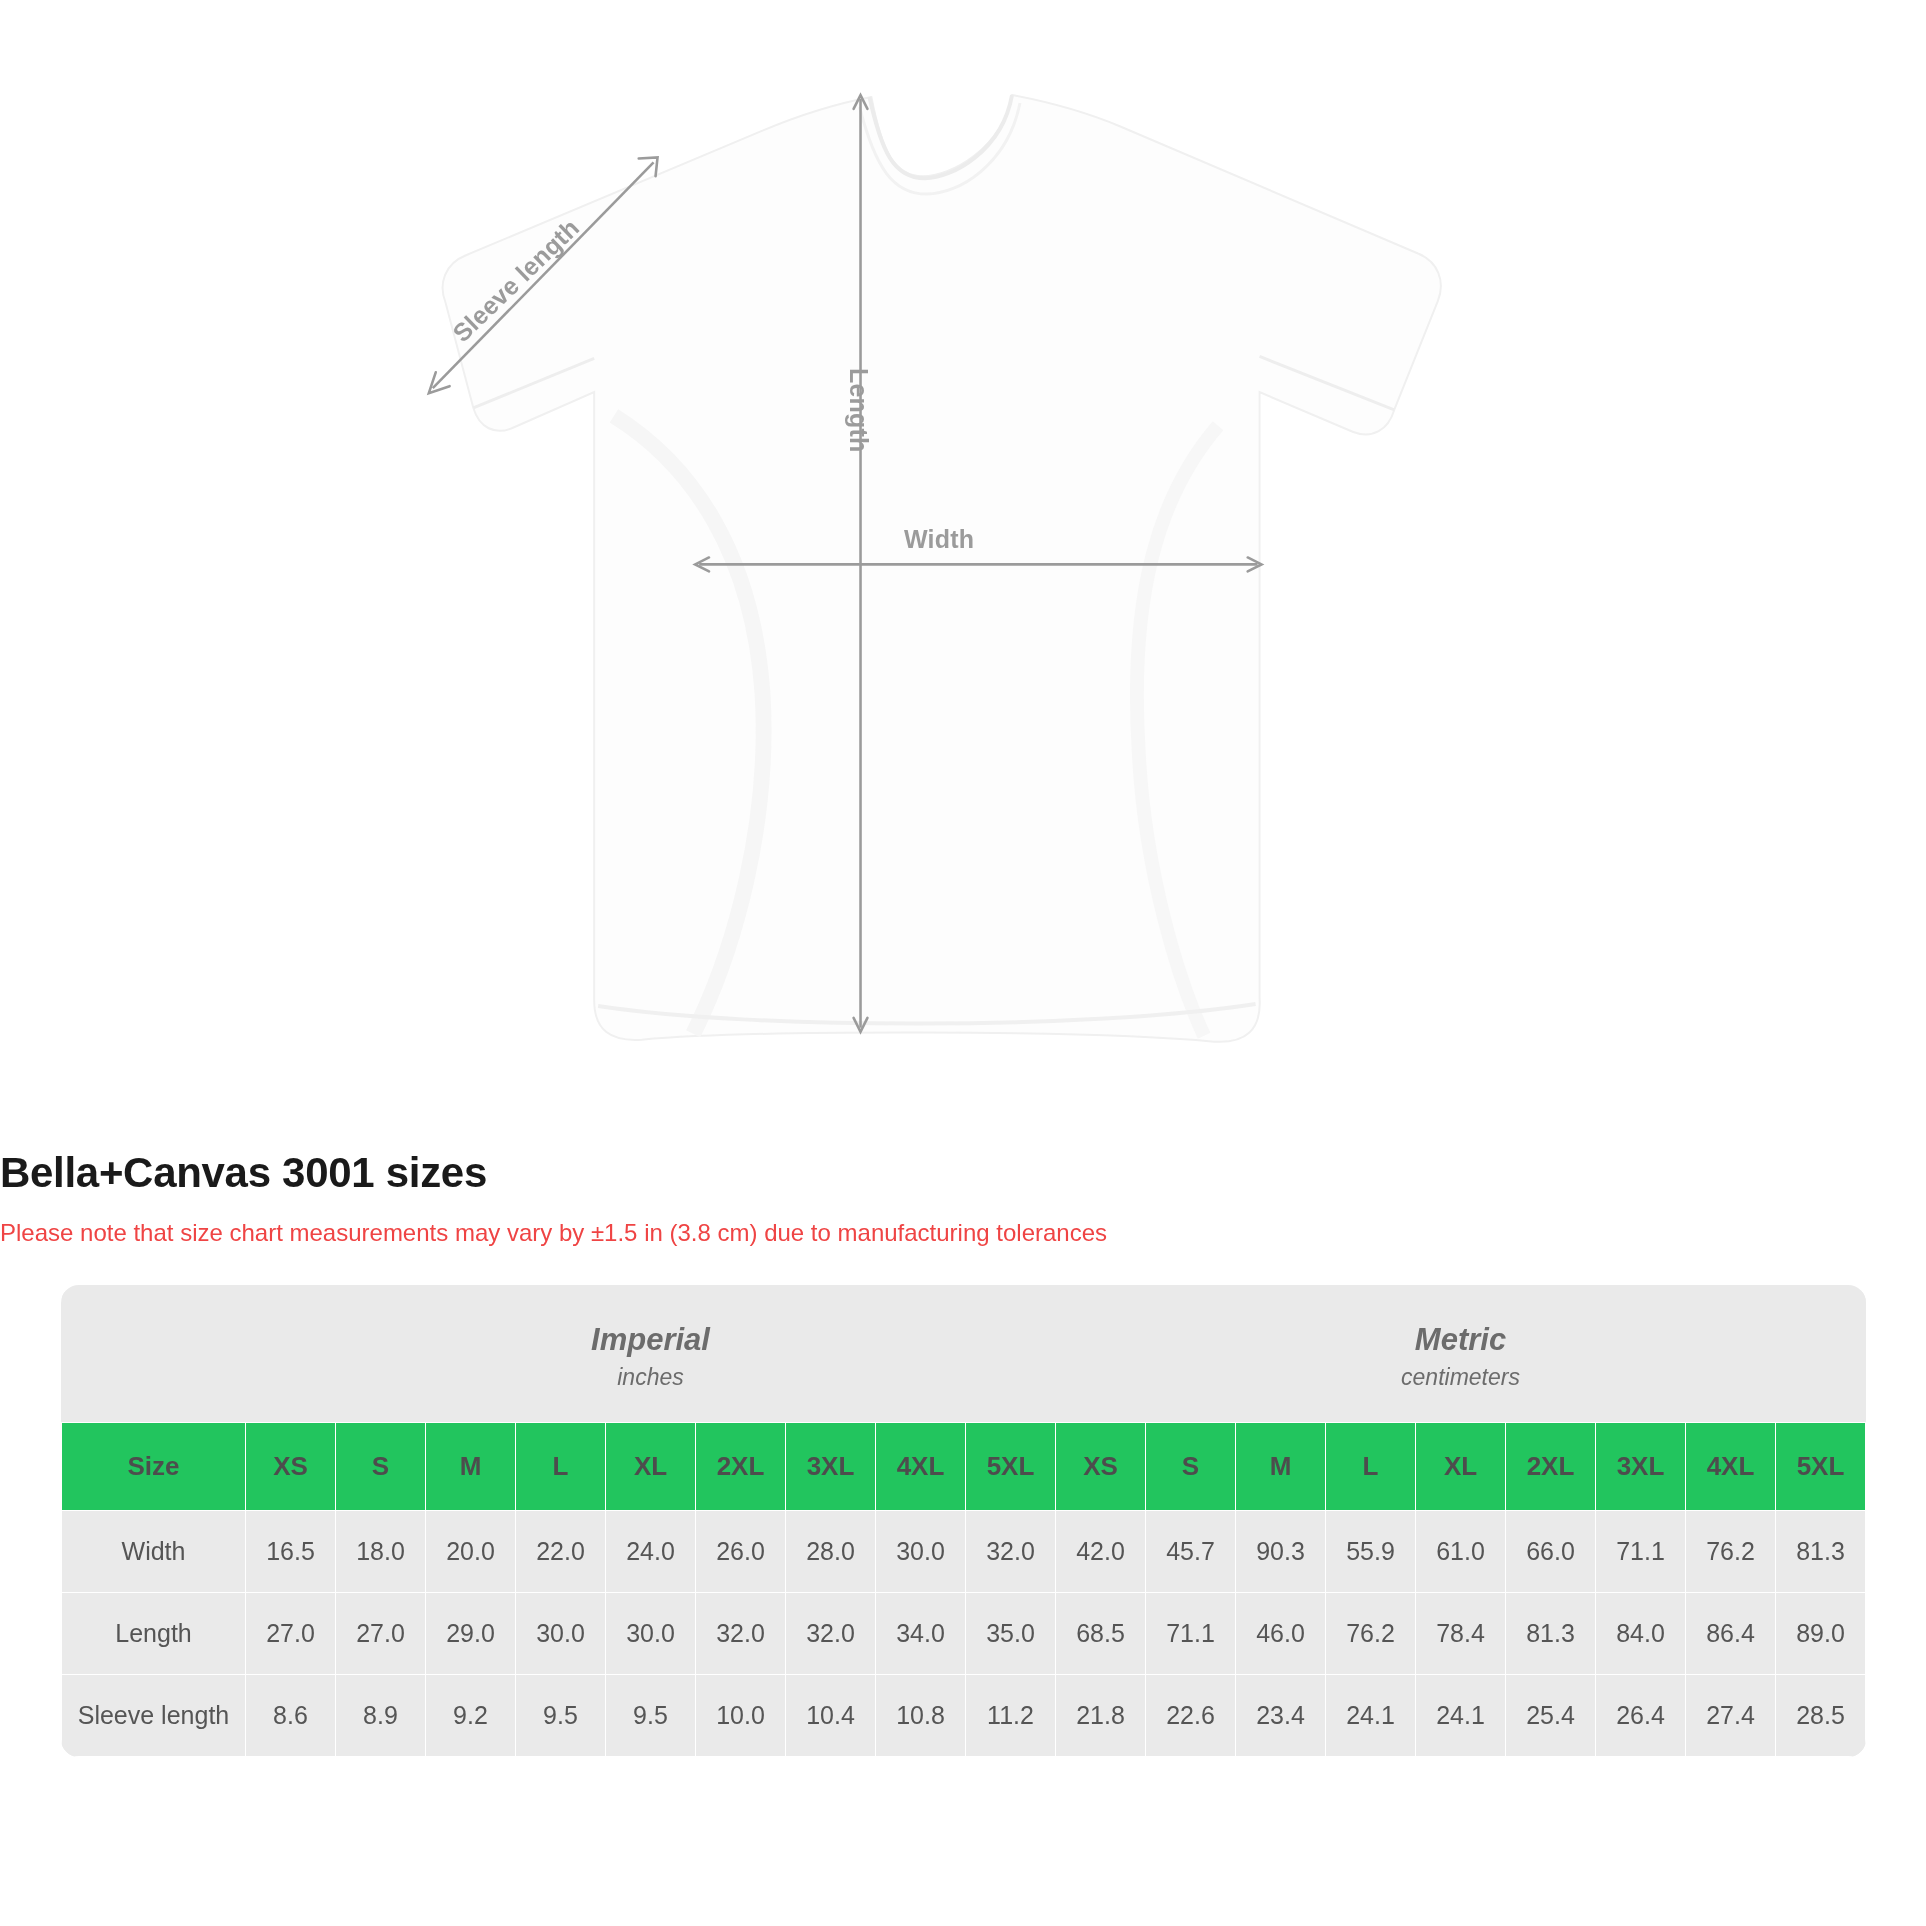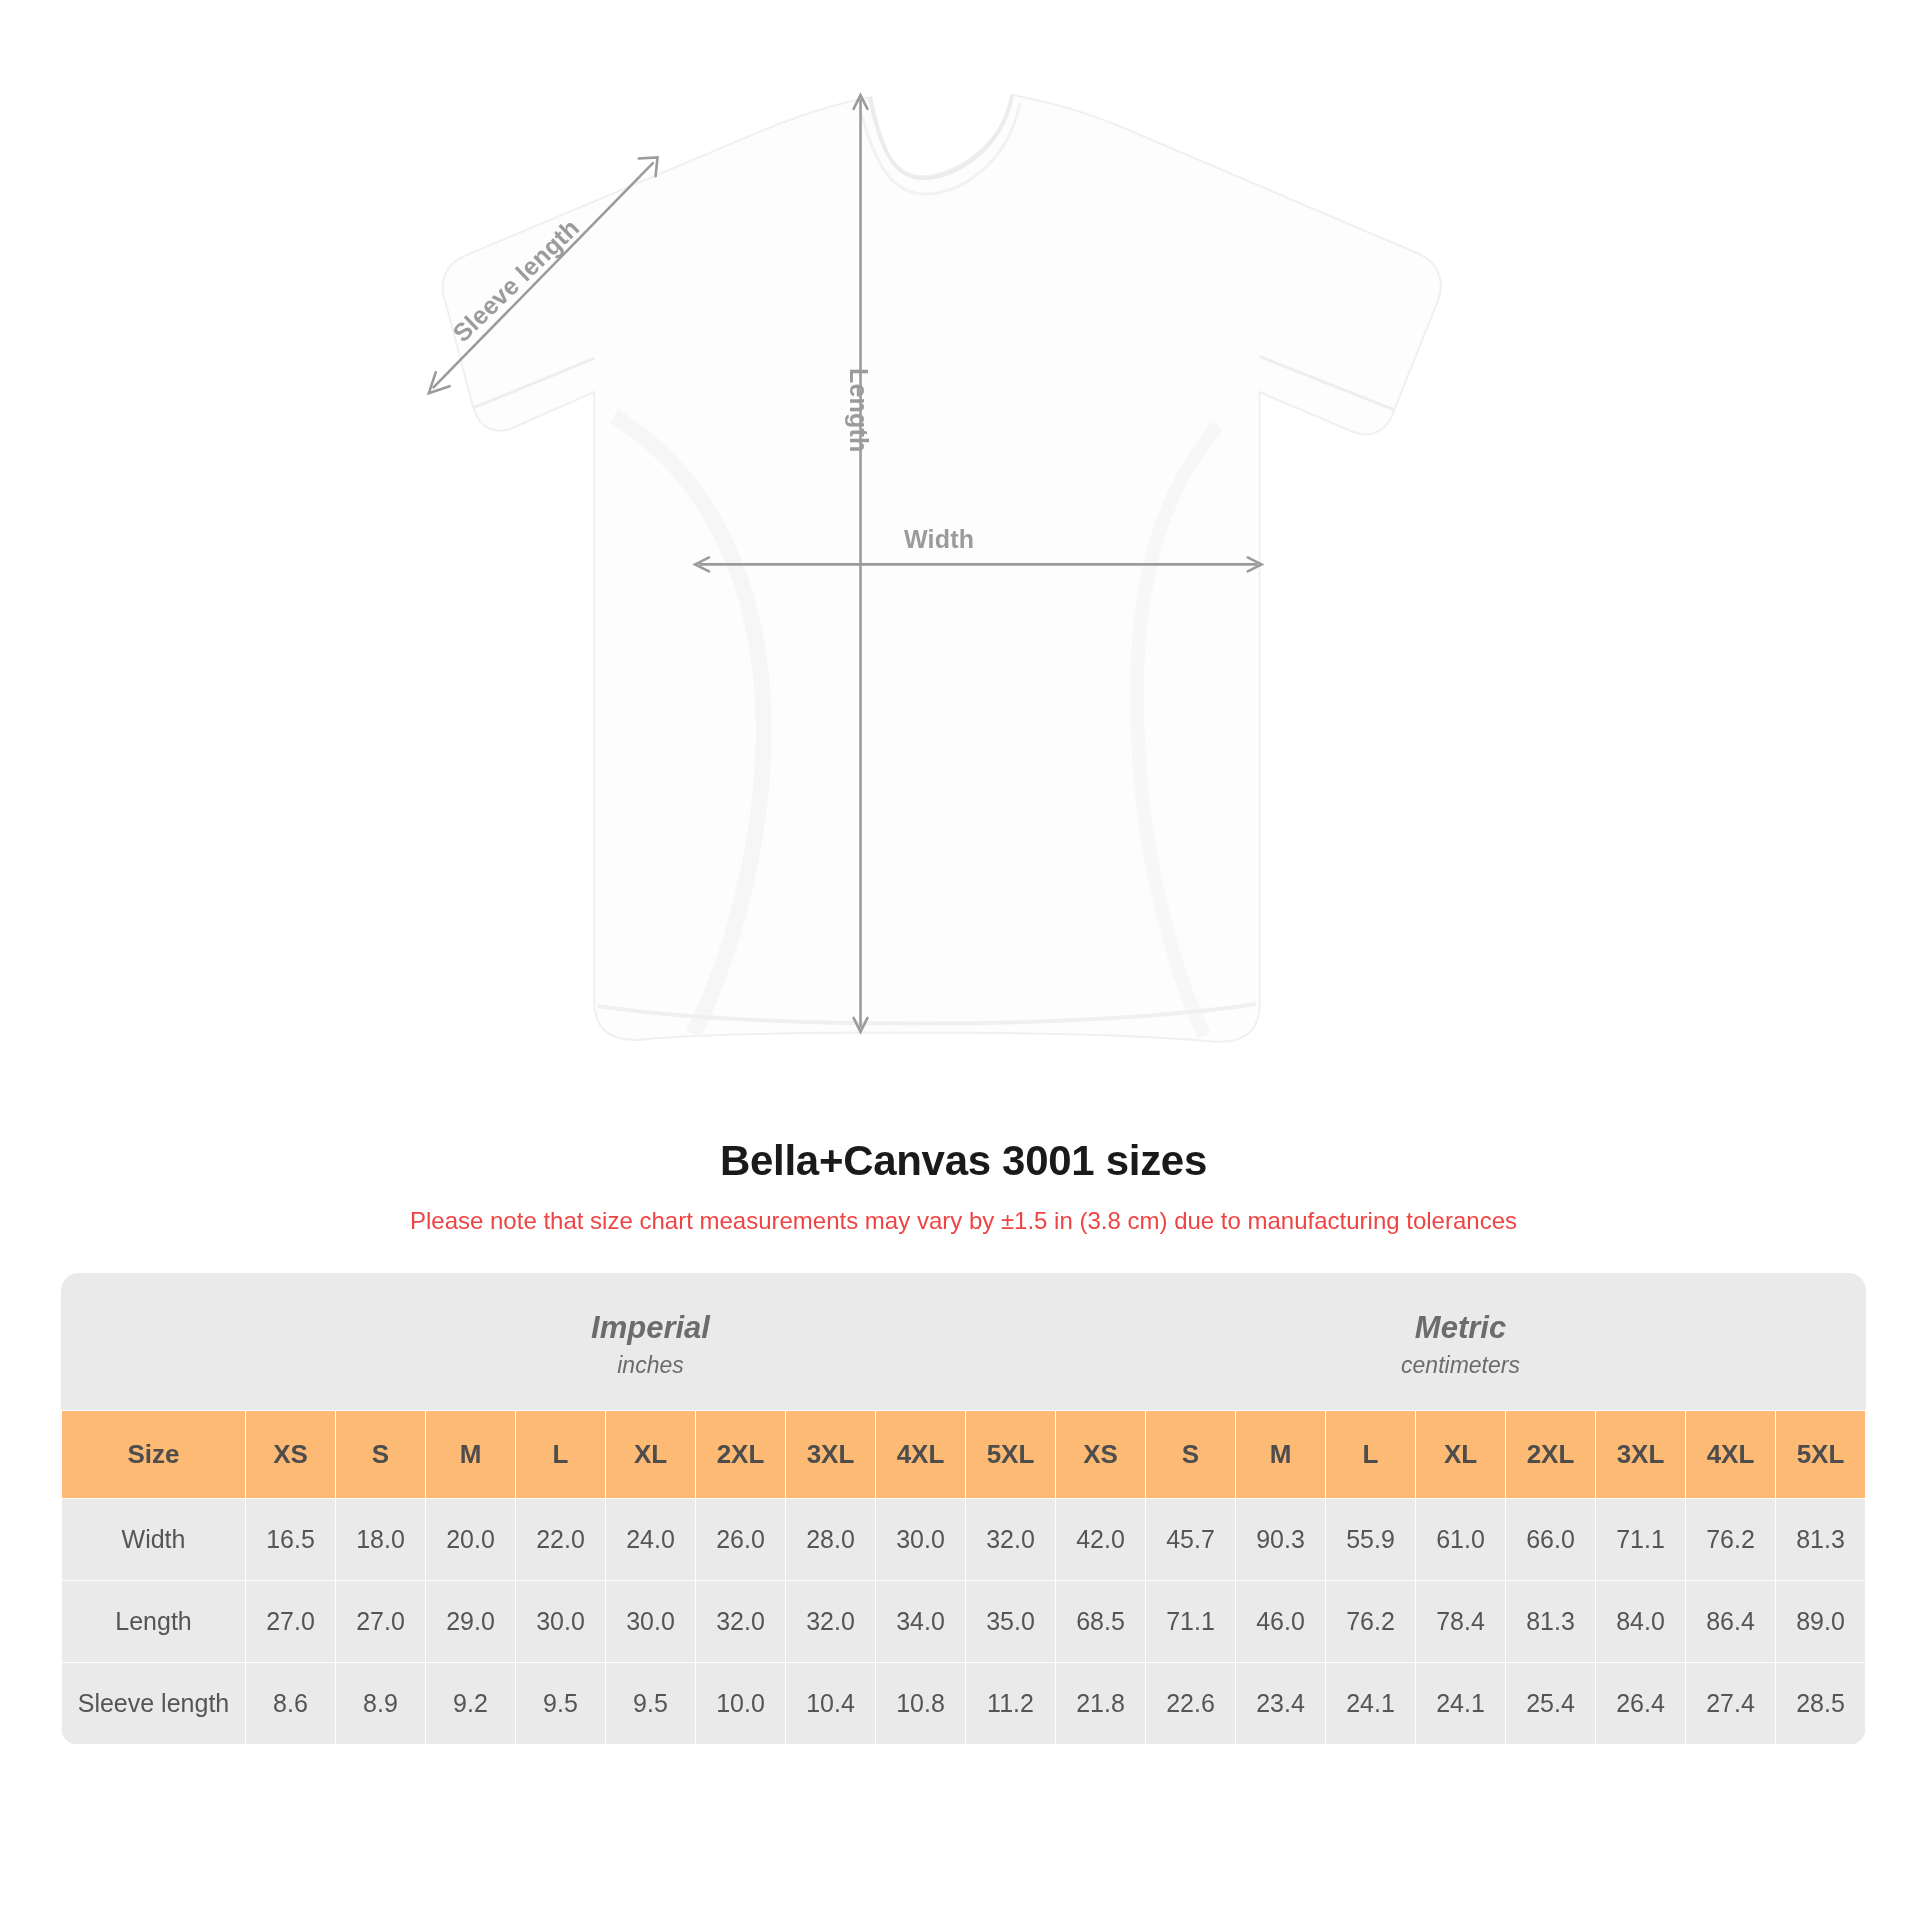--- a/index.html
+++ b/index.html
@@ -53,22 +53,22 @@
   }
   .dim-label.sleeve {
     left: 447px;
     top: 327px;
     transform: rotate(-44deg);
     transform-origin: left top;
   }
 
   
   .title-block {
-    text-align: center;
-    margin-top: 28px;
+    text-align: left;
+    margin-top: 40px;
   }
   .chart-title {
     font-size: 42px;
     font-weight: bold;
     color: #1a1a1a;
     letter-spacing: -0.3px;
   }
   .chart-note {
     margin-top: 22px;
     font-size: 24px;
@@ -133,21 +133,21 @@
     font-weight: bold;
     color: #4d4d4d;
     font-size: 26px;
     width: 184px;
   }
   td.val {
     color: #5a5a5a;
   }
   .row-odd td { background: #e4e4e4; }
   .row-even td { background: #eaeaea; }
-  tr.size-row td { background: #fdba74; }
+  tr.size-row td { background: #22c55e; }
   .col-first { width: 184px; }
 </style>
 </head>
 <body>
 
 <div class="page">
 
   <div class="illustration">
     <svg class="shirt-svg" width="1927" height="1109" viewBox="0 0 1946 1120">
 

